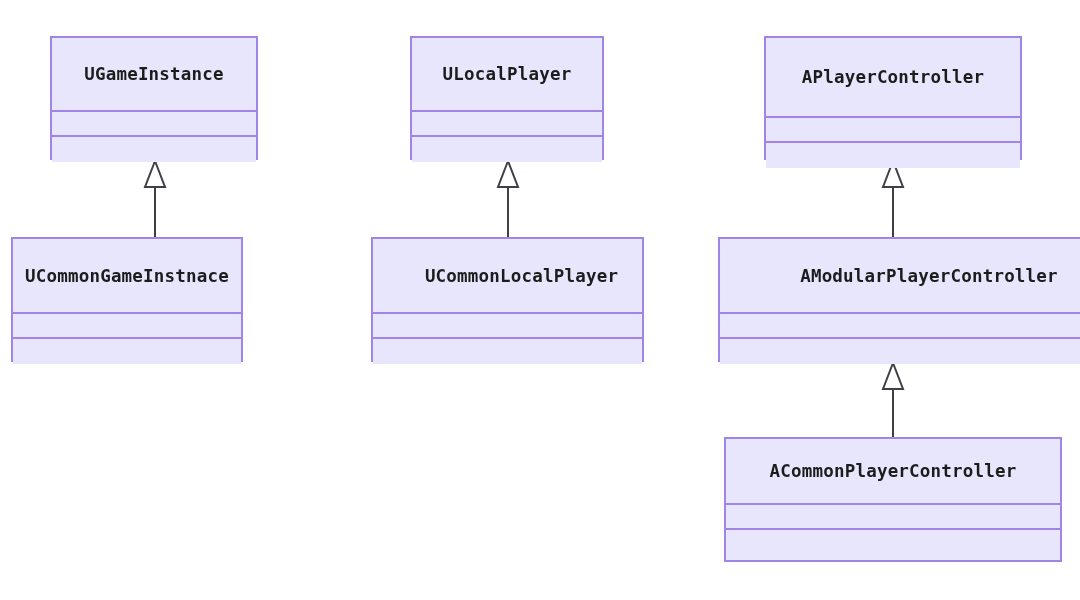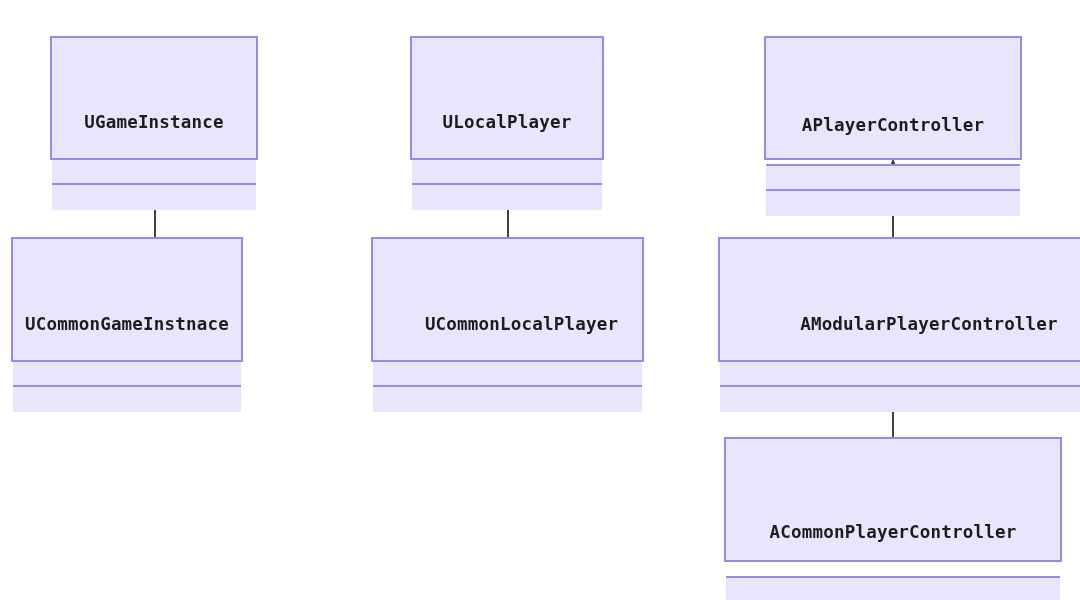--- a/index.html
+++ b/index.html
@@ -32,21 +32,20 @@
     align-items: center;
     justify-content: center;
     color: #1c1c1c;
     font-family: "DejaVu Sans Mono", "Liberation Mono", monospace;
     font-weight: bold;
     font-size: 17.5px;
     letter-spacing: 0.2px;
     white-space: nowrap;
     box-sizing: border-box;
     border-bottom: 2px solid #a084e8;
-    margin-top: 48px;
   }
   .uml-compartment {
     flex: 0 0 auto;
     box-sizing: border-box;
     background: #e8e6fc;
   }
   .uml-compartment.with-rule {
     border-bottom: 2px solid #a084e8;
   }
   .edge-layer {
@@ -118,19 +117,19 @@
         <div class="uml-title" style="height: 75px; padding-left: 28px;">UCommonLocalPlayer</div>
         <div class="uml-compartment with-rule" style="height: 25px;"></div>
         <div class="uml-compartment" style="height: 25px;"></div>
       </div>
       <div class="uml-class" style="left: 718px; top: 237px; width: 422px; height: 125px;">
         <div class="uml-title" style="height: 75px;">AModularPlayerController</div>
         <div class="uml-compartment with-rule" style="height: 25px;"></div>
         <div class="uml-compartment" style="height: 25px;"></div>
       </div>
       <div class="uml-class" style="left: 724px; top: 437px; width: 338px; height: 125px;">
-        <div class="uml-title" style="height: 91px; text-align: right;">ACommonPlayerController</div>
+        <div class="uml-title" style="height: 66px; text-align: right;">ACommonPlayerController</div>
         <div class="uml-compartment with-rule" style="height: 25px;"></div>
         <div class="uml-compartment" style="height: 25px;"></div>
       </div>
     </div>
 
 </div>
 
 </body></html>

